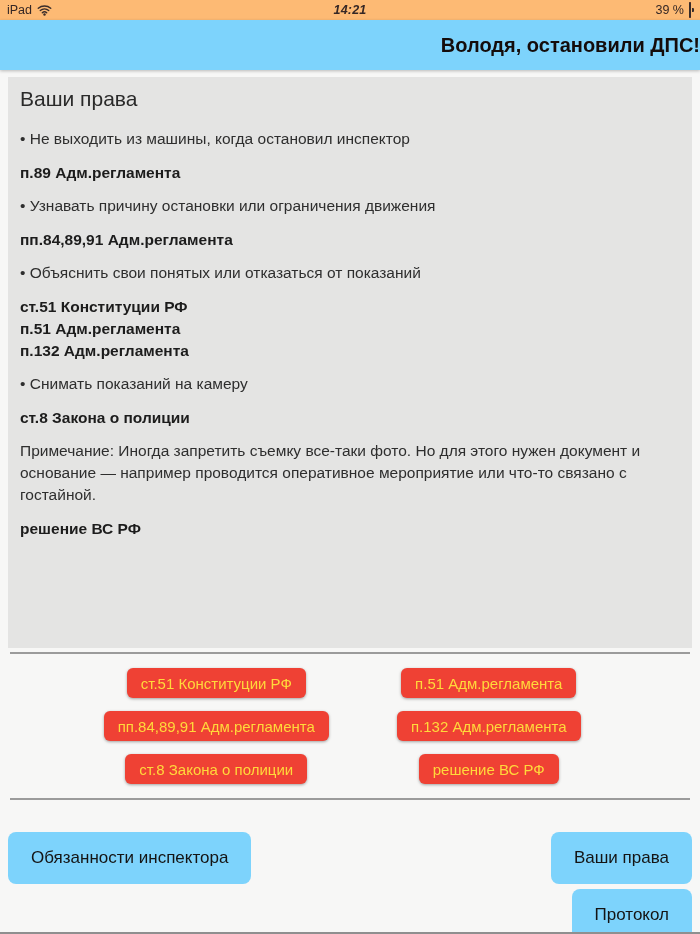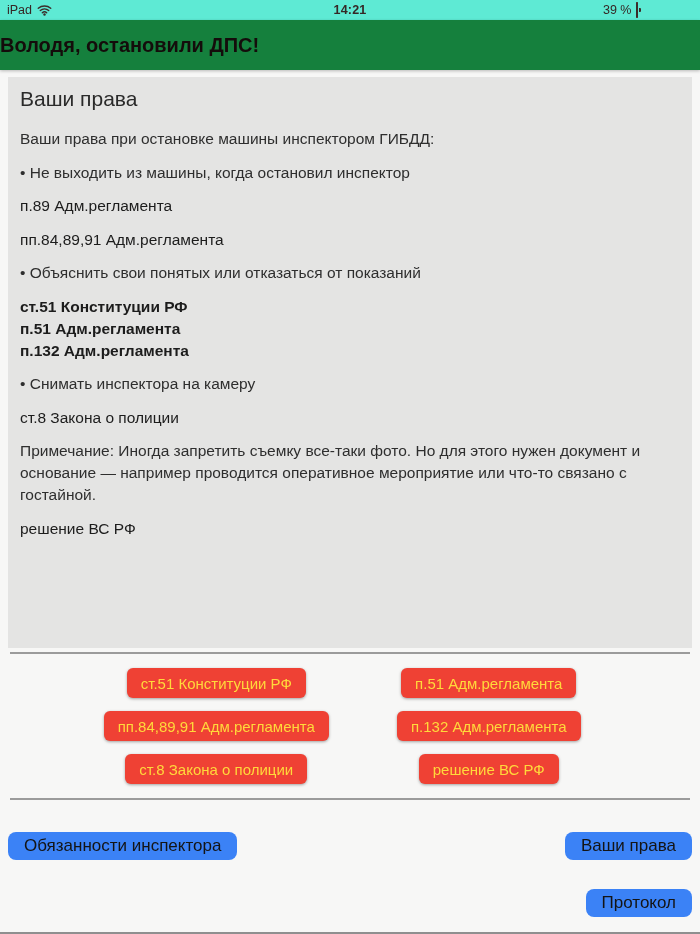--- a/index.html
+++ b/index.html
@@ -5,54 +5,54 @@
   * { margin:0; padding:0; box-sizing:border-box; }
   html,body { background:#cfcfcf; }
   .screen{
     position:relative; width:700px; height:934px; margin:0 auto;
     background:#F7F7F6; overflow:hidden;
     font-family:"Liberation Sans", sans-serif;
   }
   
   .statusbar{
     position:absolute; top:0; left:0; right:0; height:20px;
-    background:#5eead4; color:#352725;
+    background:#fdba74; color:#352725;
     display:flex; align-items:center; justify-content:space-between;
     padding:0 7px; font-size:12.5px;
   }
   .sb-left,.sb-right{ display:flex; align-items:center; gap:5px; width:90px; }
-  .sb-right{ justify-content:flex-start; }
-  .sb-time{ font-weight:700; letter-spacing:.2px; }
+  .sb-right{ justify-content:flex-end; }
+  .sb-time{ font-weight:700; letter-spacing:.2px;font-style:italic; }
   .wifi-svg{ display:block; }
   .battery{
     position:relative; width:22px; height:10px;
     border:1px solid #3a2d2a; border-radius:2.5px;
     background:#6b2a23; overflow:hidden;
   }
   .battery-fill{ position:absolute; top:0; left:0; bottom:0; background:#fdfdfd; }
   .battery-cap{
     position:absolute; right:-3px; top:50%; transform:translateY(-50%);
     width:2px; height:4px; background:#3a2d2a; border-radius:0 1px 1px 0;
   }
   .battery-wrap{ position:relative; margin-right:2px; }
   
   .header{
     position:absolute; top:20px; left:0; right:0; height:50px;
-    background:#15803d; display:flex; align-items:center; justify-content:flex-start;
+    background:#7dd3fc; display:flex; align-items:center; justify-content:flex-end;
     box-shadow:0 1px 3px rgba(0,0,0,.25);
   }
   .header-title{ font-size:20px; font-weight:700; color:#140c0b; }
   
   .panel{
     position:absolute; top:77px; left:8px; right:8px; height:571px;
     background:#E4E4E3; padding:8px 12px 0 12px; overflow:hidden;
   }
   .panel-title{ font-size:21px; font-weight:400; color:#2a2a2a; margin:2px 0 17px 0; }
   .para{ font-size:15.5px; line-height:22px; color:#2e2e2e; margin:0 0 11.5px 0; }
-  .para.bold{ font-weight:400; color:#1c1c1c; }
+  .para.bold{ font-weight:700; color:#1c1c1c; }
   .para .gline{ font-weight:700; color:#1c1c1c; }
   
   .divider{ position:absolute; left:10px; right:10px; height:2px; background:#9b9b9b; }
   .divider.d1{ top:652px; }
   .divider.d2{ top:798px; }
   .bottom-line{ position:absolute; bottom:0; left:0; right:0; height:2px; background:#8f8f8f; }
   
   .refs{
     position:absolute; top:668px; left:80px; right:75px;
     display:grid; grid-template-columns:1fr 1fr; grid-auto-rows:30px;
@@ -61,24 +61,24 @@
   .ref-btn{
     display:inline-flex; align-items:center; justify-content:center;
     background:#EF4134; color:#FFD93B; border:none; cursor:pointer;
     border-radius:6px; padding:0 14px; font-size:15px;
     font-family:"Liberation Sans", sans-serif;
     box-shadow:0 1px 3px rgba(0,0,0,.35);
     white-space:nowrap;
   }
   
   .nav-btn{
-    position:absolute; height:28px; border:none; cursor:pointer;
-    background:#3b82f6; color:#141414; border-radius:8px;
+    position:absolute; height:52px; border:none; cursor:pointer;
+    background:#7dd3fc; color:#141414; border-radius:8px;
     font-size:17px; font-family:"Liberation Sans", sans-serif;
-    padding:0 16px; white-space:nowrap;
+    padding:0 23px; white-space:nowrap;
   }
   .nav-tl{ left:8px;  top:832px; }
   .nav-tr{ right:8px; top:832px; }
   .nav-bl{ left:8px;  top:889px; }
   .nav-br{ right:8px; top:889px;margin-left:16px; }
 </style>
 </head>
 <body>
 
 <div class="screen">
@@ -105,31 +105,31 @@
     </div>
   </div>
 
   <div class="header">
     <div class="header-title">Володя, остановили ДПС!</div>
   </div>
 
   <div class="panel">
     <div class="panel-title">Ваши права</div>
 
-    <p class="para">Ваши права при остановке машины инспектором ГИБДД:</p>
     <p class="para">• Не выходить из машины, когда остановил инспектор</p>
     <p class="para bold">п.89 Адм.регламента</p>
+    <p class="para">• Узнавать причину остановки или ограничения движения</p>
     <p class="para bold">пп.84,89,91 Адм.регламента</p>
     <p class="para">• Объяснить свои понятых или отказаться от показаний</p>
     <div class="para">
       <div class="gline">ст.51 Конституции РФ</div>
       <div class="gline">п.51 Адм.регламента</div>
       <div class="gline">п.132 Адм.регламента</div>
     </div>
-    <p class="para">• Снимать инспектора на камеру</p>
+    <p class="para">• Снимать показаний на камеру</p>
     <p class="para bold">ст.8 Закона о полиции</p>
     <p class="para">Примечание: Иногда запретить съемку все-таки фото. Но для этого нужен документ и основание — например проводится оперативное мероприятие или что-то связано с гостайной.</p>
     <p class="para bold">решение ВС РФ</p>
   </div>
 
   <div class="divider d1"></div>
 
   <div class="refs">
     <button class="ref-btn">ст.51 Конституции РФ</button>
     <button class="ref-btn">п.51 Адм.регламента</button>

